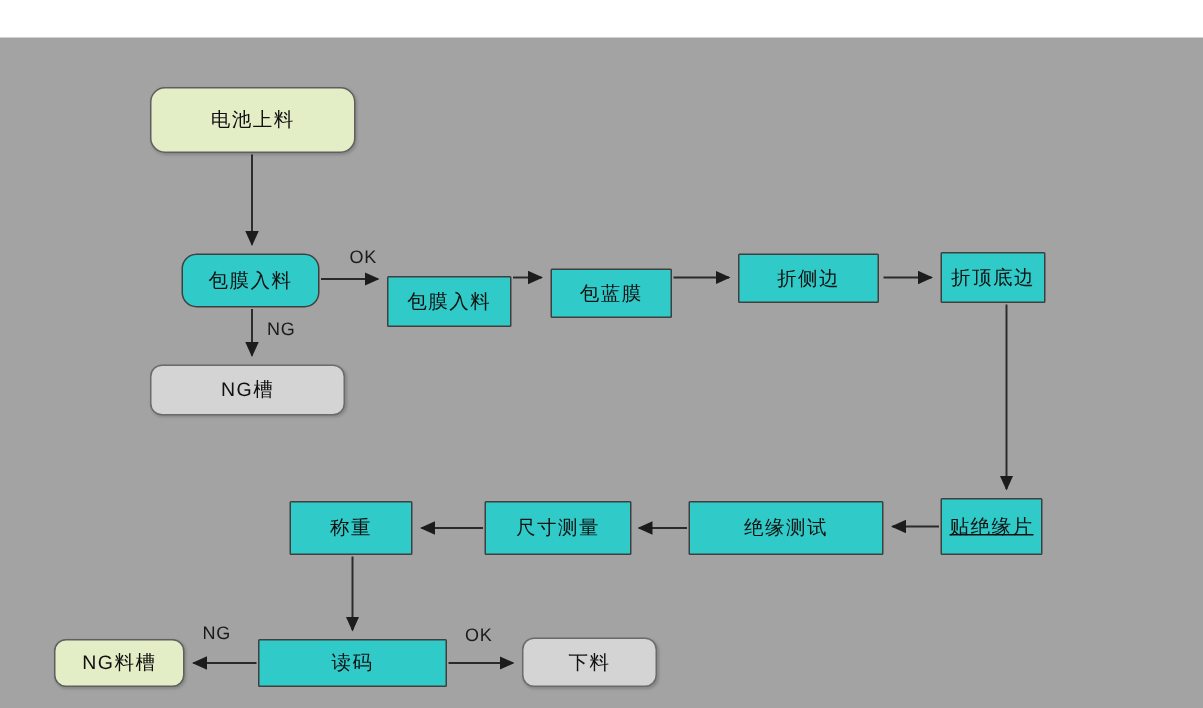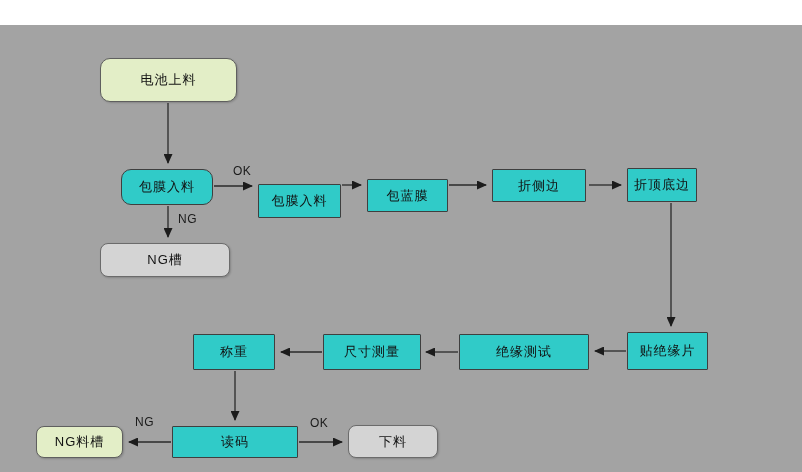--- a/index.html
+++ b/index.html
@@ -44,21 +44,21 @@
   .soft-shadow { box-shadow: 1px 1px 2px rgba(0,0,0,0.18); }
 
   
   .n-battery-load      { left: 100px; top:  33px; width: 137px; height: 44px; }
   .n-battery-read      { left: 121px; top: 144px; width:  92px; height: 36px; }
   .n-ng-slot           { left: 100px; top: 218px; width: 130px; height: 34px; }
   .n-film-feed         { left: 258px; top: 159px; width:  83px; height: 34px; }
   .n-blue-film         { left: 367px; top: 154px; width:  81px; height: 33px; }
   .n-fold-side         { left: 492px; top: 144px; width:  94px; height: 33px; }
   .n-fold-top-bottom   { left: 627px; top: 143px; width:  70px; height: 34px; }
-  .n-stick-insulation  { left: 627px; top: 307px; width:  81px; height: 38px; }
+  .n-stick-insulation  { left: 627px; top: 307px; width:  68px; height: 38px; text-decoration: underline; }
   .n-insulation-test   { left: 459px; top: 309px; width: 130px; height: 36px; }
   .n-dimension-measure { left: 323px; top: 309px; width:  98px; height: 36px; text-align: right; }
   .n-weighing          { left: 193px; top: 309px; width:  82px; height: 36px; }
   .n-code-read         { left: 172px; top: 401px; width: 126px; height: 32px; text-align: right; }
   .n-ng-material-slot  { left:  36px; top: 401px; width:  87px; height: 32px; }
   .n-unload            { left: 348px; top: 400px; width:  90px; height: 33px; }
 
   .edge-label {
     position: absolute;
     font-size: 12px;

